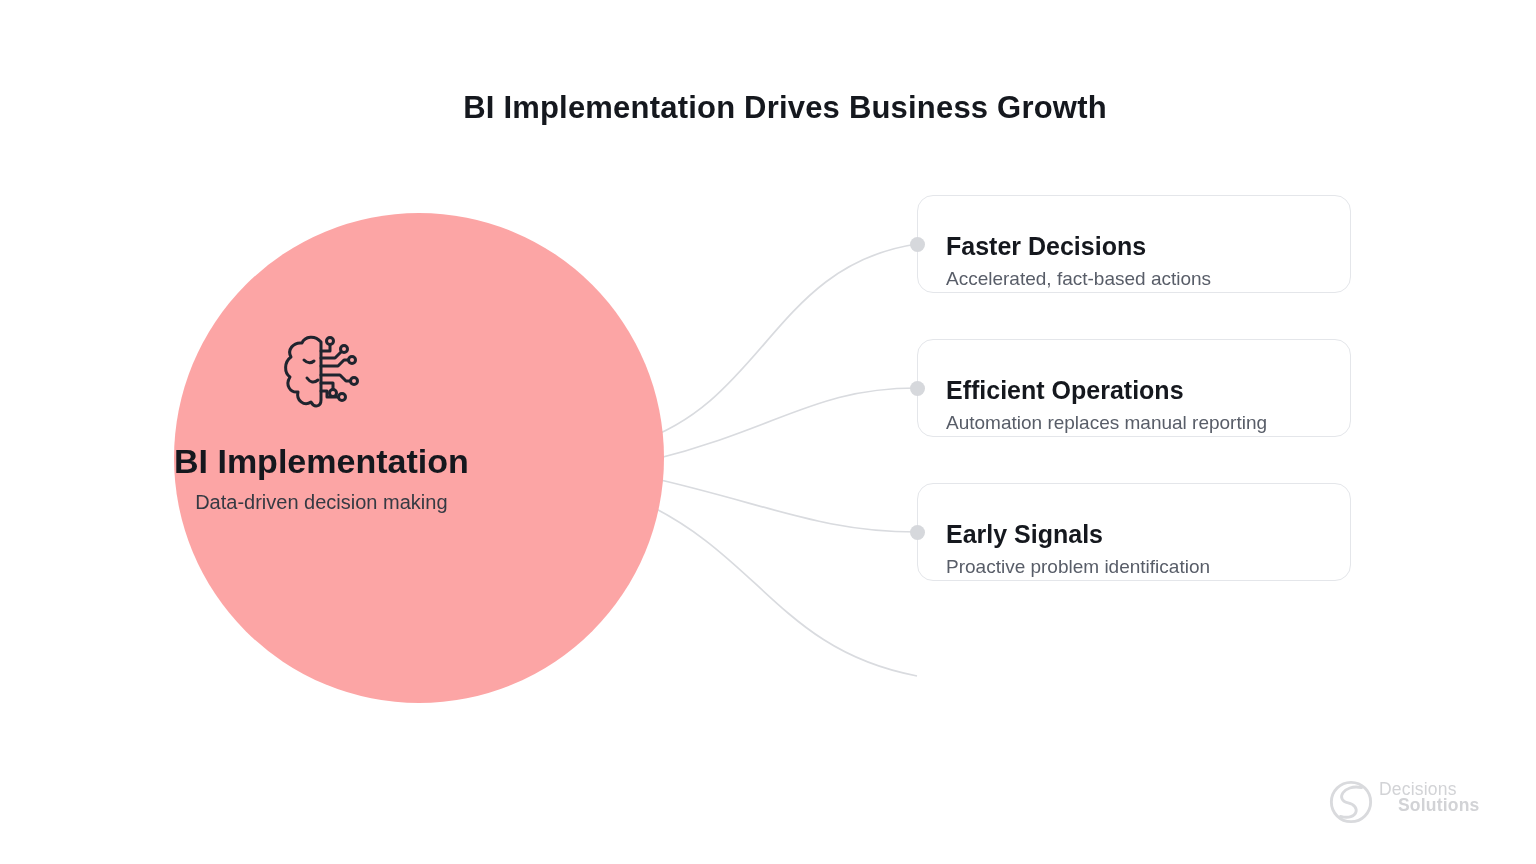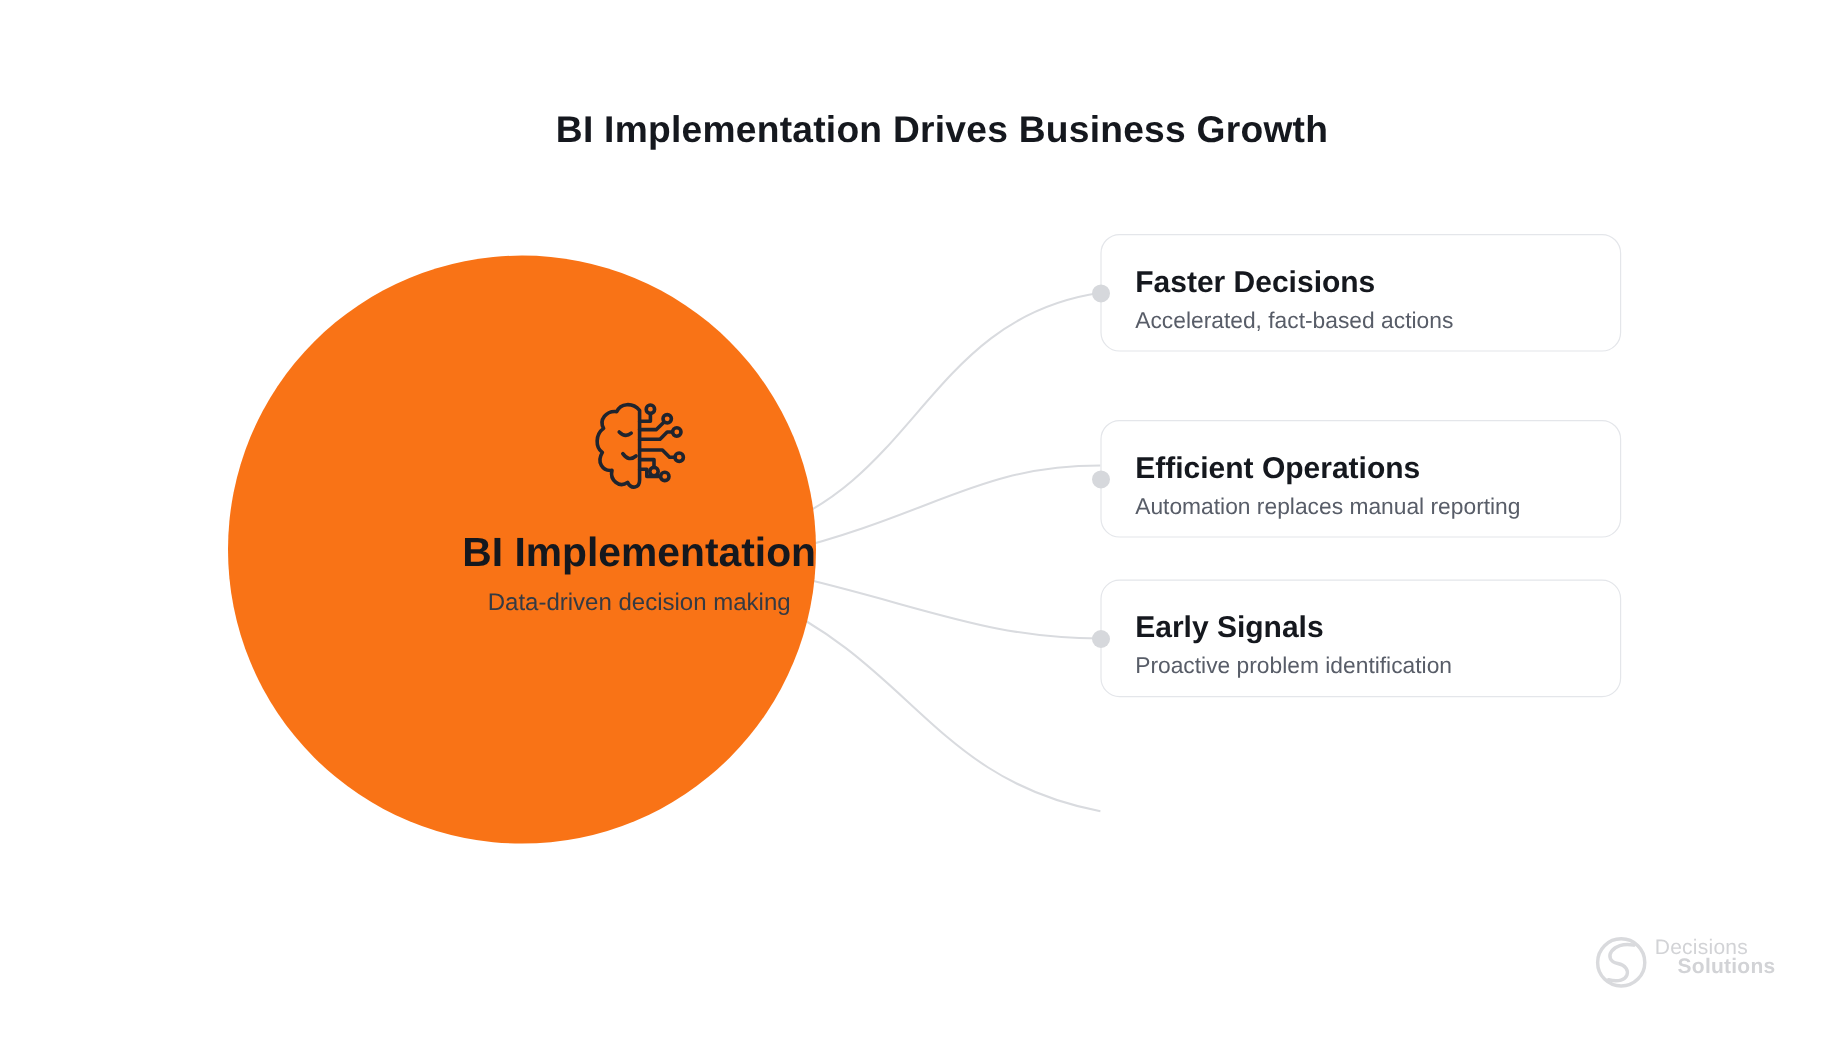--- a/index.html
+++ b/index.html
@@ -23,28 +23,28 @@
     color:#15181e;
     letter-spacing:0.2px;
   }
   svg.connectors{
     position:absolute;
     top:0;left:0;
     z-index:0;
   }
   .center-circle{
     position:absolute;
-    left:190px;top:213px;
+    left:174px;top:213px;
     width:490px;height:490px;
     border-radius:50%;
-    background:#f97316;
+    background:#fca5a5;
     z-index:1;
     display:flex;
     flex-direction:column;
-    align-items:flex-end;
+    align-items:flex-start;
     justify-content:center;
     text-align:center;
   }
   .center-inner{
     transform:translateY(-36px);
     display:flex;
     flex-direction:column;
     align-items:center;
   }
   .brain-icon{display:block;}
@@ -62,21 +62,21 @@
   }
   .card{
     position:absolute;
     left:917px;
     width:434px;height:98px;
     box-sizing:border-box;
     background:#ffffff;
     border:1px solid #e4e6ea;
     border-radius:16px;
     z-index:1;
-    padding:24px 28px 0 28px;
+    padding:35px 28px 0 28px;
   }
   .card .dot{
     position:absolute;
     left:-8px;top:50%;
     width:15px;height:15px;
     margin-top:-7.5px;
     border-radius:50%;
     background:#d6d8dc;
   }
   .card-title{
@@ -153,21 +153,21 @@
       <div class="center-subtitle">Data-driven decision making</div>
     </div>
   </div>
 
   <div class="card" style="top:195px">
     <span class="dot"></span>
     <div class="card-title">Faster Decisions</div>
     <div class="card-desc">Accelerated, fact-based actions</div>
   </div>
 
-  <div class="card" style="top:350px">
+  <div class="card" style="top:339px">
     <span class="dot"></span>
     <div class="card-title">Efficient Operations</div>
     <div class="card-desc">Automation replaces manual reporting</div>
   </div>
 
   <div class="card" style="top:483px">
     <span class="dot"></span>
     <div class="card-title">Early Signals</div>
     <div class="card-desc">Proactive problem identification</div>
   </div>

